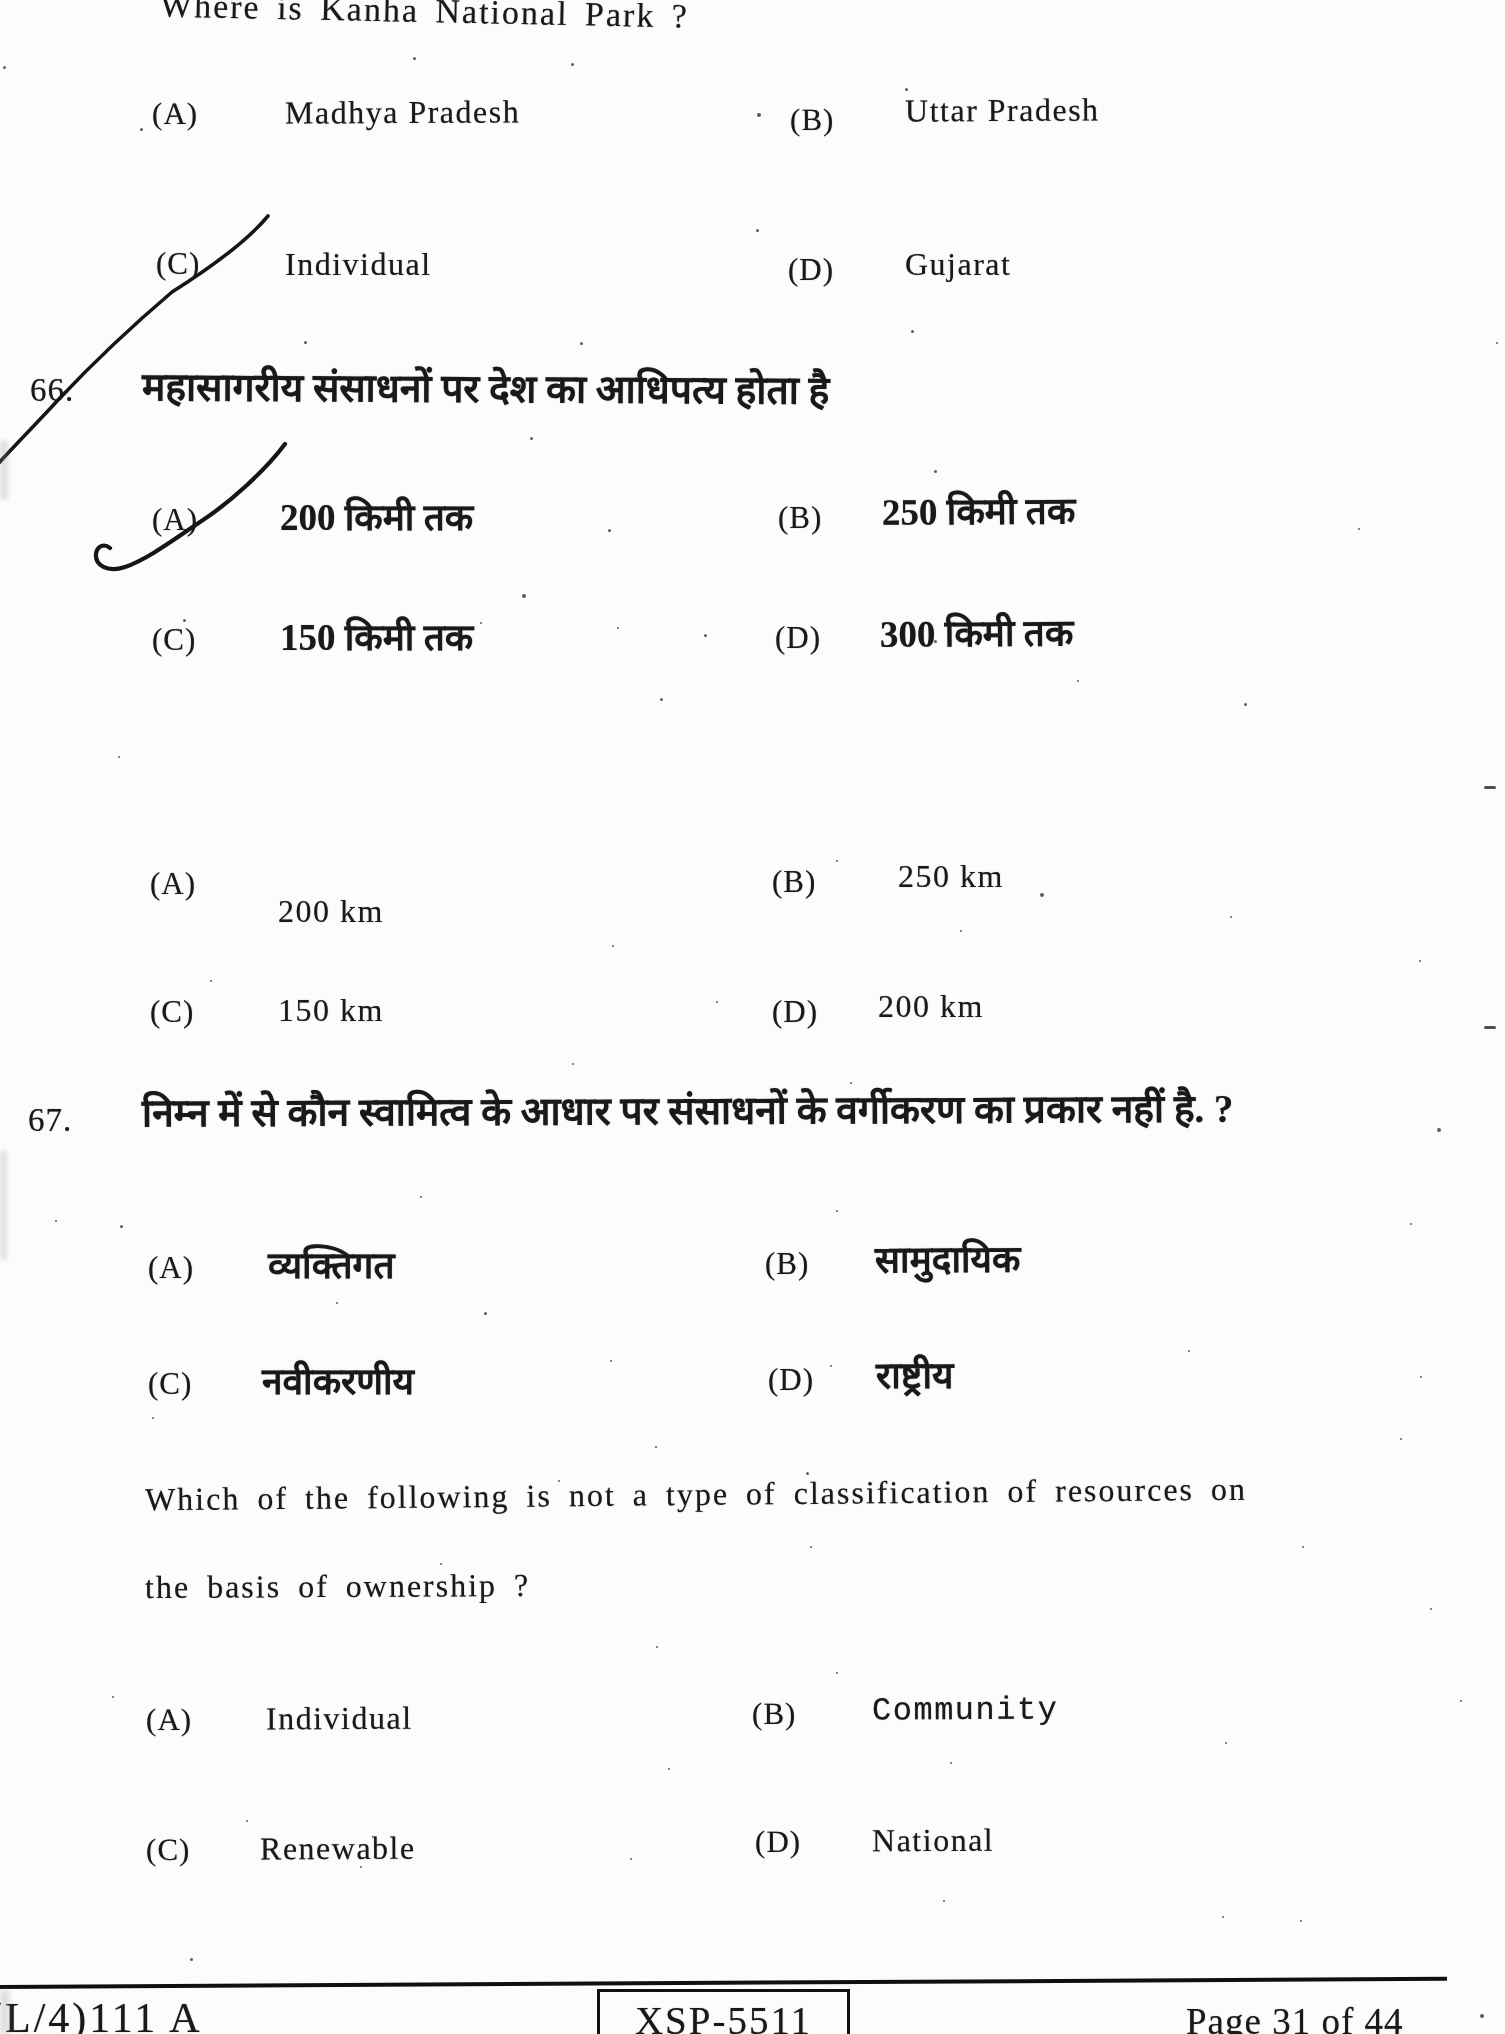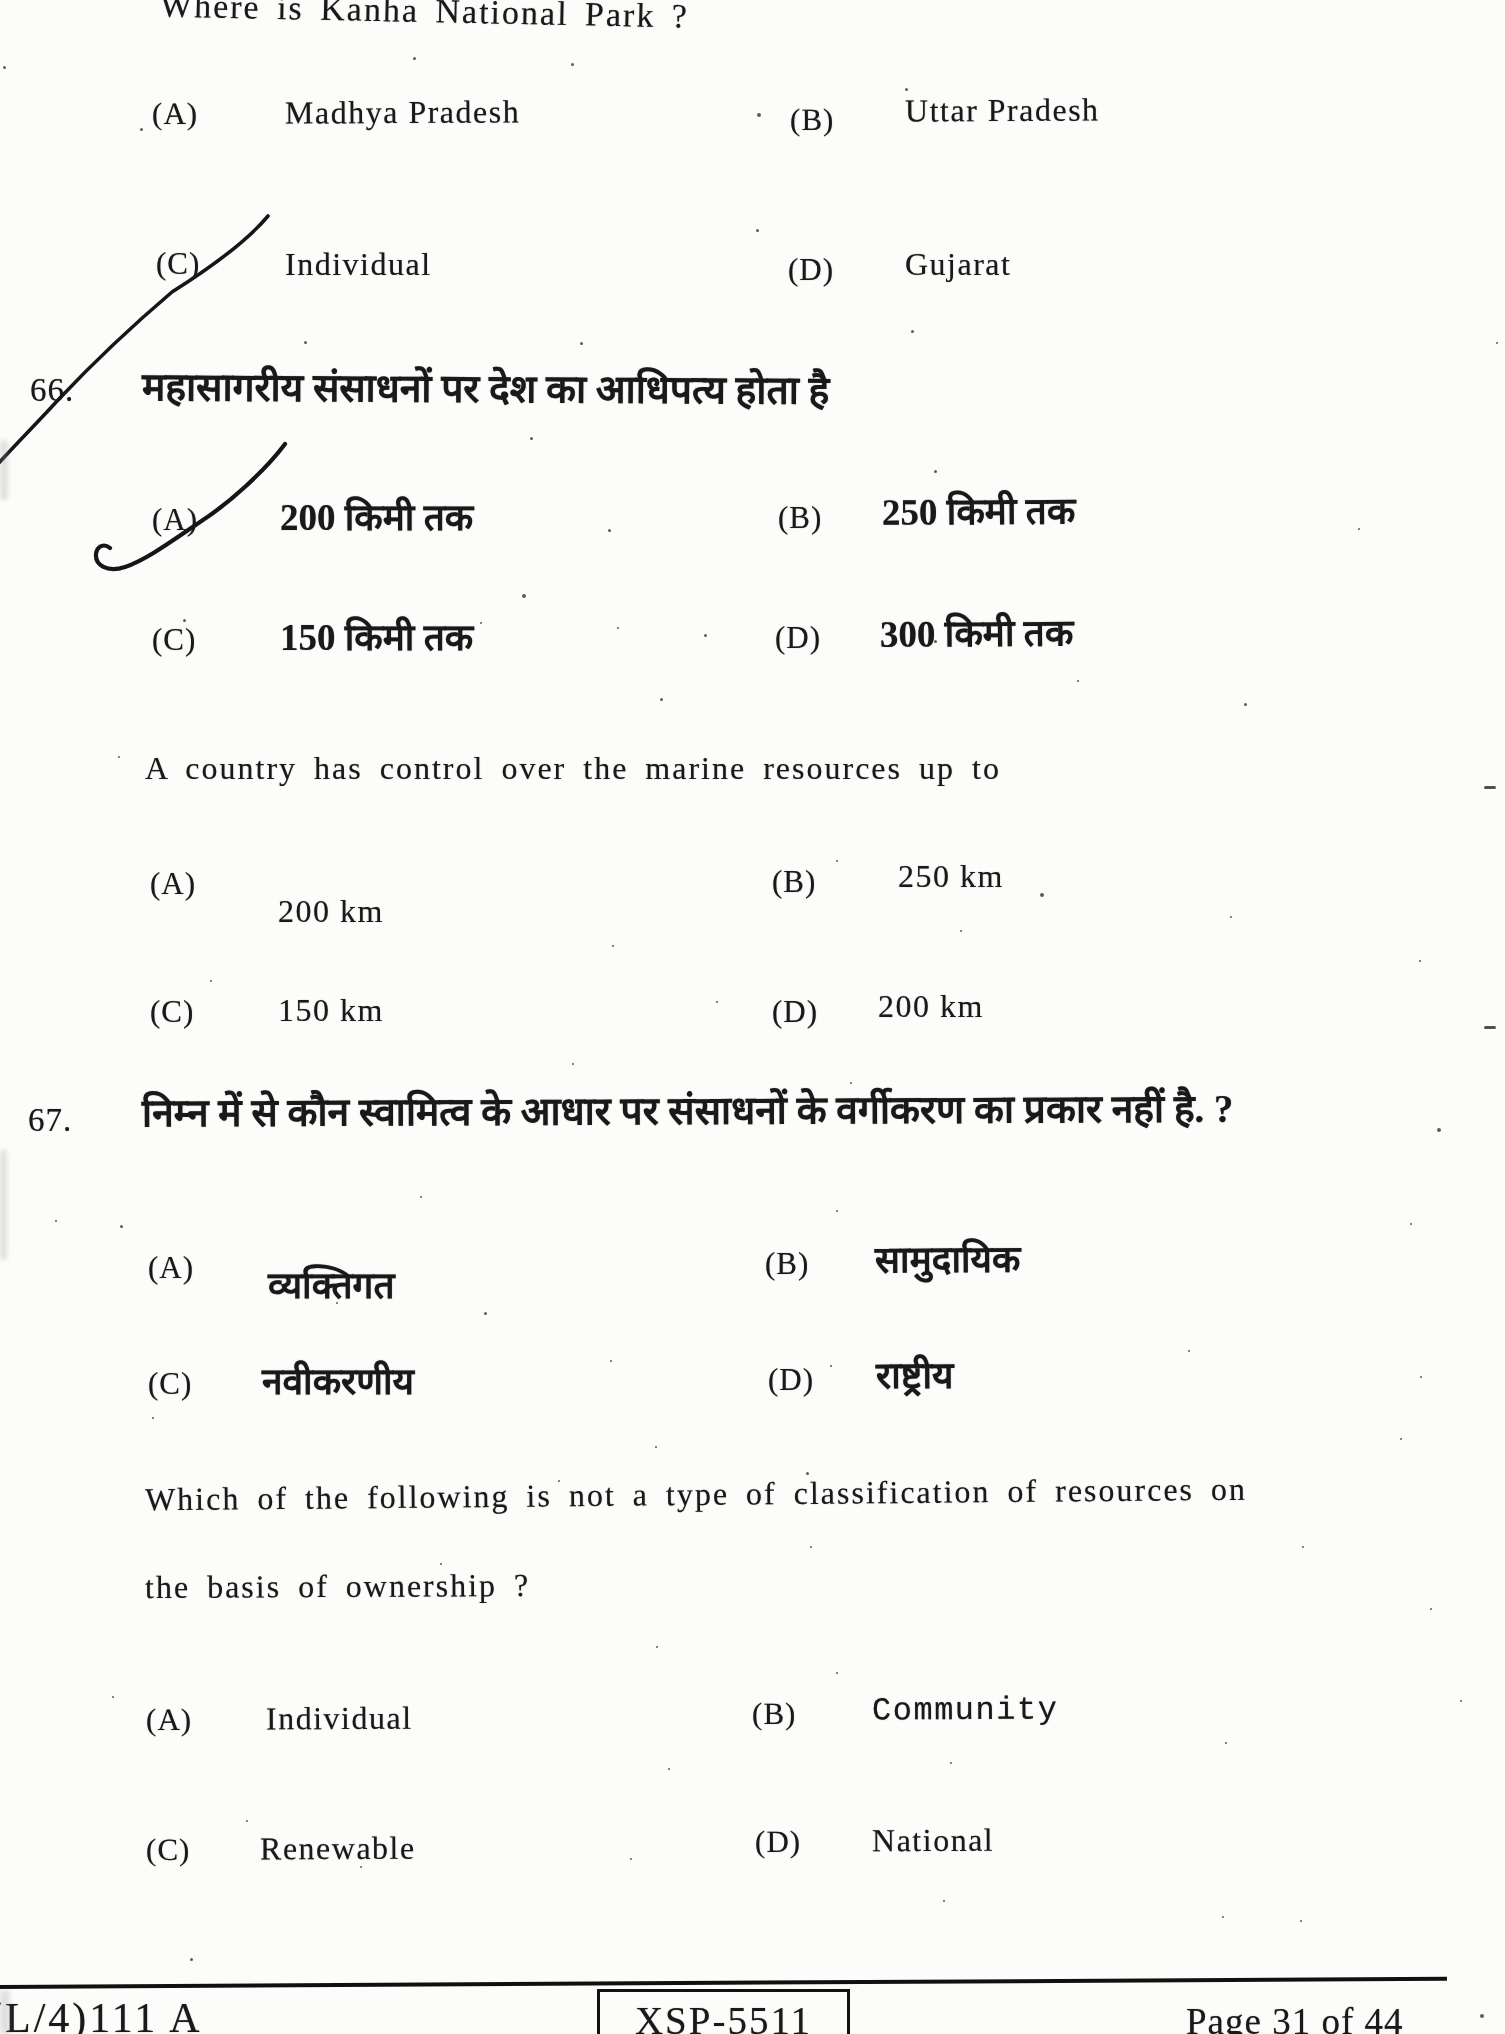--- a/index.html
+++ b/index.html
@@ -56,37 +56,36 @@
   <div class="line en opt-label" style="left:152px;top:502px;">(A)</div>
   <div class="line hi hi-opt" style="left:280px;top:490px;">200 किमी तक</div>
   <div class="line en opt-label" style="left:778px;top:500px;">(B)</div>
   <div class="line hi hi-opt" style="left:882px;top:484px;transform:rotate(-0.4deg);">250 किमी तक</div>
 
   <div class="line en opt-label" style="left:152px;top:622px;">(C)</div>
   <div class="line hi hi-opt" style="left:280px;top:610px;">150 किमी तक</div>
   <div class="line en opt-label" style="left:775px;top:620px;">(D)</div>
   <div class="line hi hi-opt" style="left:880px;top:606px;transform:rotate(-0.4deg);">300 किमी तक</div>
 
-  <div class="line en q-en" style="left:145px;top:750px;">A country has control over the marine resources up to</div>
 
   <div class="line en opt-label" style="left:150px;top:866px;">(A)</div>
   <div class="line en opt-en" style="left:278px;top:864px;margin-top:29px;">200 km</div>
   <div class="line en opt-label" style="left:772px;top:864px;">(B)</div>
   <div class="line en opt-en" style="left:898px;top:858px;">250 km</div>
 
   <div class="line en opt-label" style="left:150px;top:994px;">(C)</div>
   <div class="line en opt-en" style="left:278px;top:992px;">150 km</div>
   <div class="line en opt-label" style="left:772px;top:994px;">(D)</div>
   <div class="line en opt-en" style="left:878px;top:988px;">200 km</div>
 
   <div class="line en qnum" style="left:28px;top:1102px;">67.</div>
   <div class="line hi hi-q" style="left:142px;top:1082px;transform:rotate(-0.25deg);">निम्न में से कौन स्वामित्व के आधार पर संसाधनों के वर्गीकरण का प्रकार नहीं है. ?</div>
 
   <div class="line en opt-label" style="left:148px;top:1250px;">(A)</div>
-  <div class="line hi hi-opt" style="left:268px;top:1238px;margin-top:20px;">व्यक्तिगत</div>
+  <div class="line hi hi-opt" style="left:268px;top:1238px;">व्यक्तिगत</div>
   <div class="line en opt-label" style="left:765px;top:1246px;">(B)</div>
   <div class="line hi hi-opt" style="left:875px;top:1232px;transform:rotate(-0.3deg);">सामुदायिक</div>
 
   <div class="line en opt-label" style="left:148px;top:1366px;">(C)</div>
   <div class="line hi hi-opt" style="left:262px;top:1354px;">नवीकरणीय</div>
   <div class="line en opt-label" style="left:768px;top:1362px;">(D)</div>
   <div class="line hi hi-opt" style="left:876px;top:1348px;transform:rotate(-0.3deg);">राष्ट्रीय</div>
 
   <div class="line en q-en" style="left:145px;top:1476px;transform:rotate(-0.55deg);">Which of the following is not a type of classification of resources on</div>
   <div class="line en q-en" style="left:145px;top:1568px;transform:rotate(-0.3deg);">the basis of ownership ?</div>

